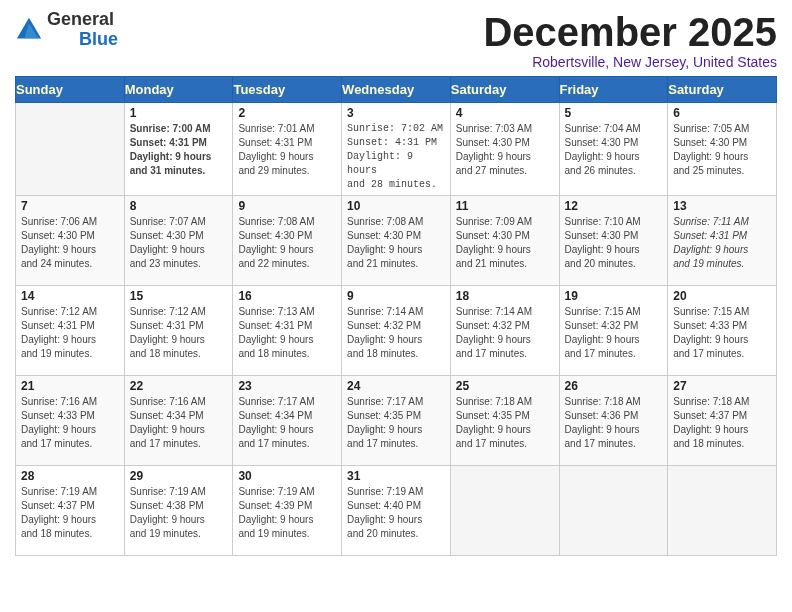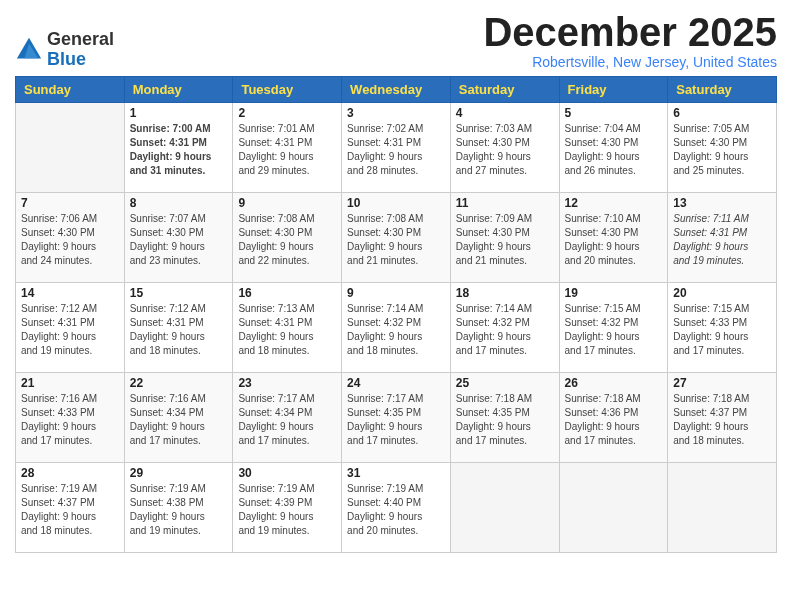--- a/index.html
+++ b/index.html
@@ -12,62 +12,62 @@
     }
     .page {
       width: 792px;
       min-height: 612px;
       background: #fff;
       padding: 10px 15px 10px 15px;
     }
     .header-row {
       display: flex;
       justify-content: space-between;
-      align-items: flex-end;
+      align-items: flex-start;
       margin-bottom: 6px;
     }
     .logo {
       display: flex;
       align-items: center;
       gap: 4px;
     }
     .logo-text {
       font-size: 18px;
       font-weight: bold;
       line-height: 1.1;
     }
     .logo-general { color: #333; }
-    .logo-blue { color: #1a6fba; }
+    .logo-blue { color: #1a6fba; margin-left: 32px; }
     .logo-icon {
       width: 28px;
       height: 28px;
     }
     .title-block {
       text-align: right;
     }
     .month-title {
       font-size: 40px;
       font-weight: bold;
       color: #222;
       line-height: 1.1;
     }
     .subtitle {
       font-size: 14px;
-      color: #3b82f6;
+      color: #4c1d95;
     }
     .calendar {
       width: 100%;
       border-collapse: collapse;
       border: 1px solid #ccc;
     }
     .calendar th {
       background-color: #2a6ebb;
-      color: #fde047;
+      color: #fef9c3;
       text-align: left;
-      padding: 5px 8px;
+      padding: 5px 0;
       font-size: 13px;
       border: 1px solid #2060aa;
     }
     .calendar td {
       vertical-align: top;
       border: 1px solid #ccc;
       padding: 3px 5px;
       width: 108px;
       font-size: 10.5px;
       color: #333;
@@ -140,21 +140,21 @@
           </td>
           <td>
             <div class="day-number">2</div>
             <div class="day-info" style="white-space: pre-line;">Sunrise: 7:01 AM
 Sunset: 4:31 PM
 Daylight: 9 hours
 and 29 minutes.</div>
           </td>
           <td>
             <div class="day-number">3</div>
-            <div class="day-info" style="white-space: pre-line;">Sunrise: 7:02 AM
+            <div class="day-info" style="white-space: pre-line; font-family: Liberation Mono, monospace;">Sunrise: 7:02 AM
 Sunset: 4:31 PM
 Daylight: 9 hours
 and 28 minutes.</div>
           </td>
           <td>
             <div class="day-number">4</div>
             <div class="day-info" style="white-space: pre-line;">Sunrise: 7:03 AM
 Sunset: 4:30 PM
 Daylight: 9 hours
 and 27 minutes.</div>

